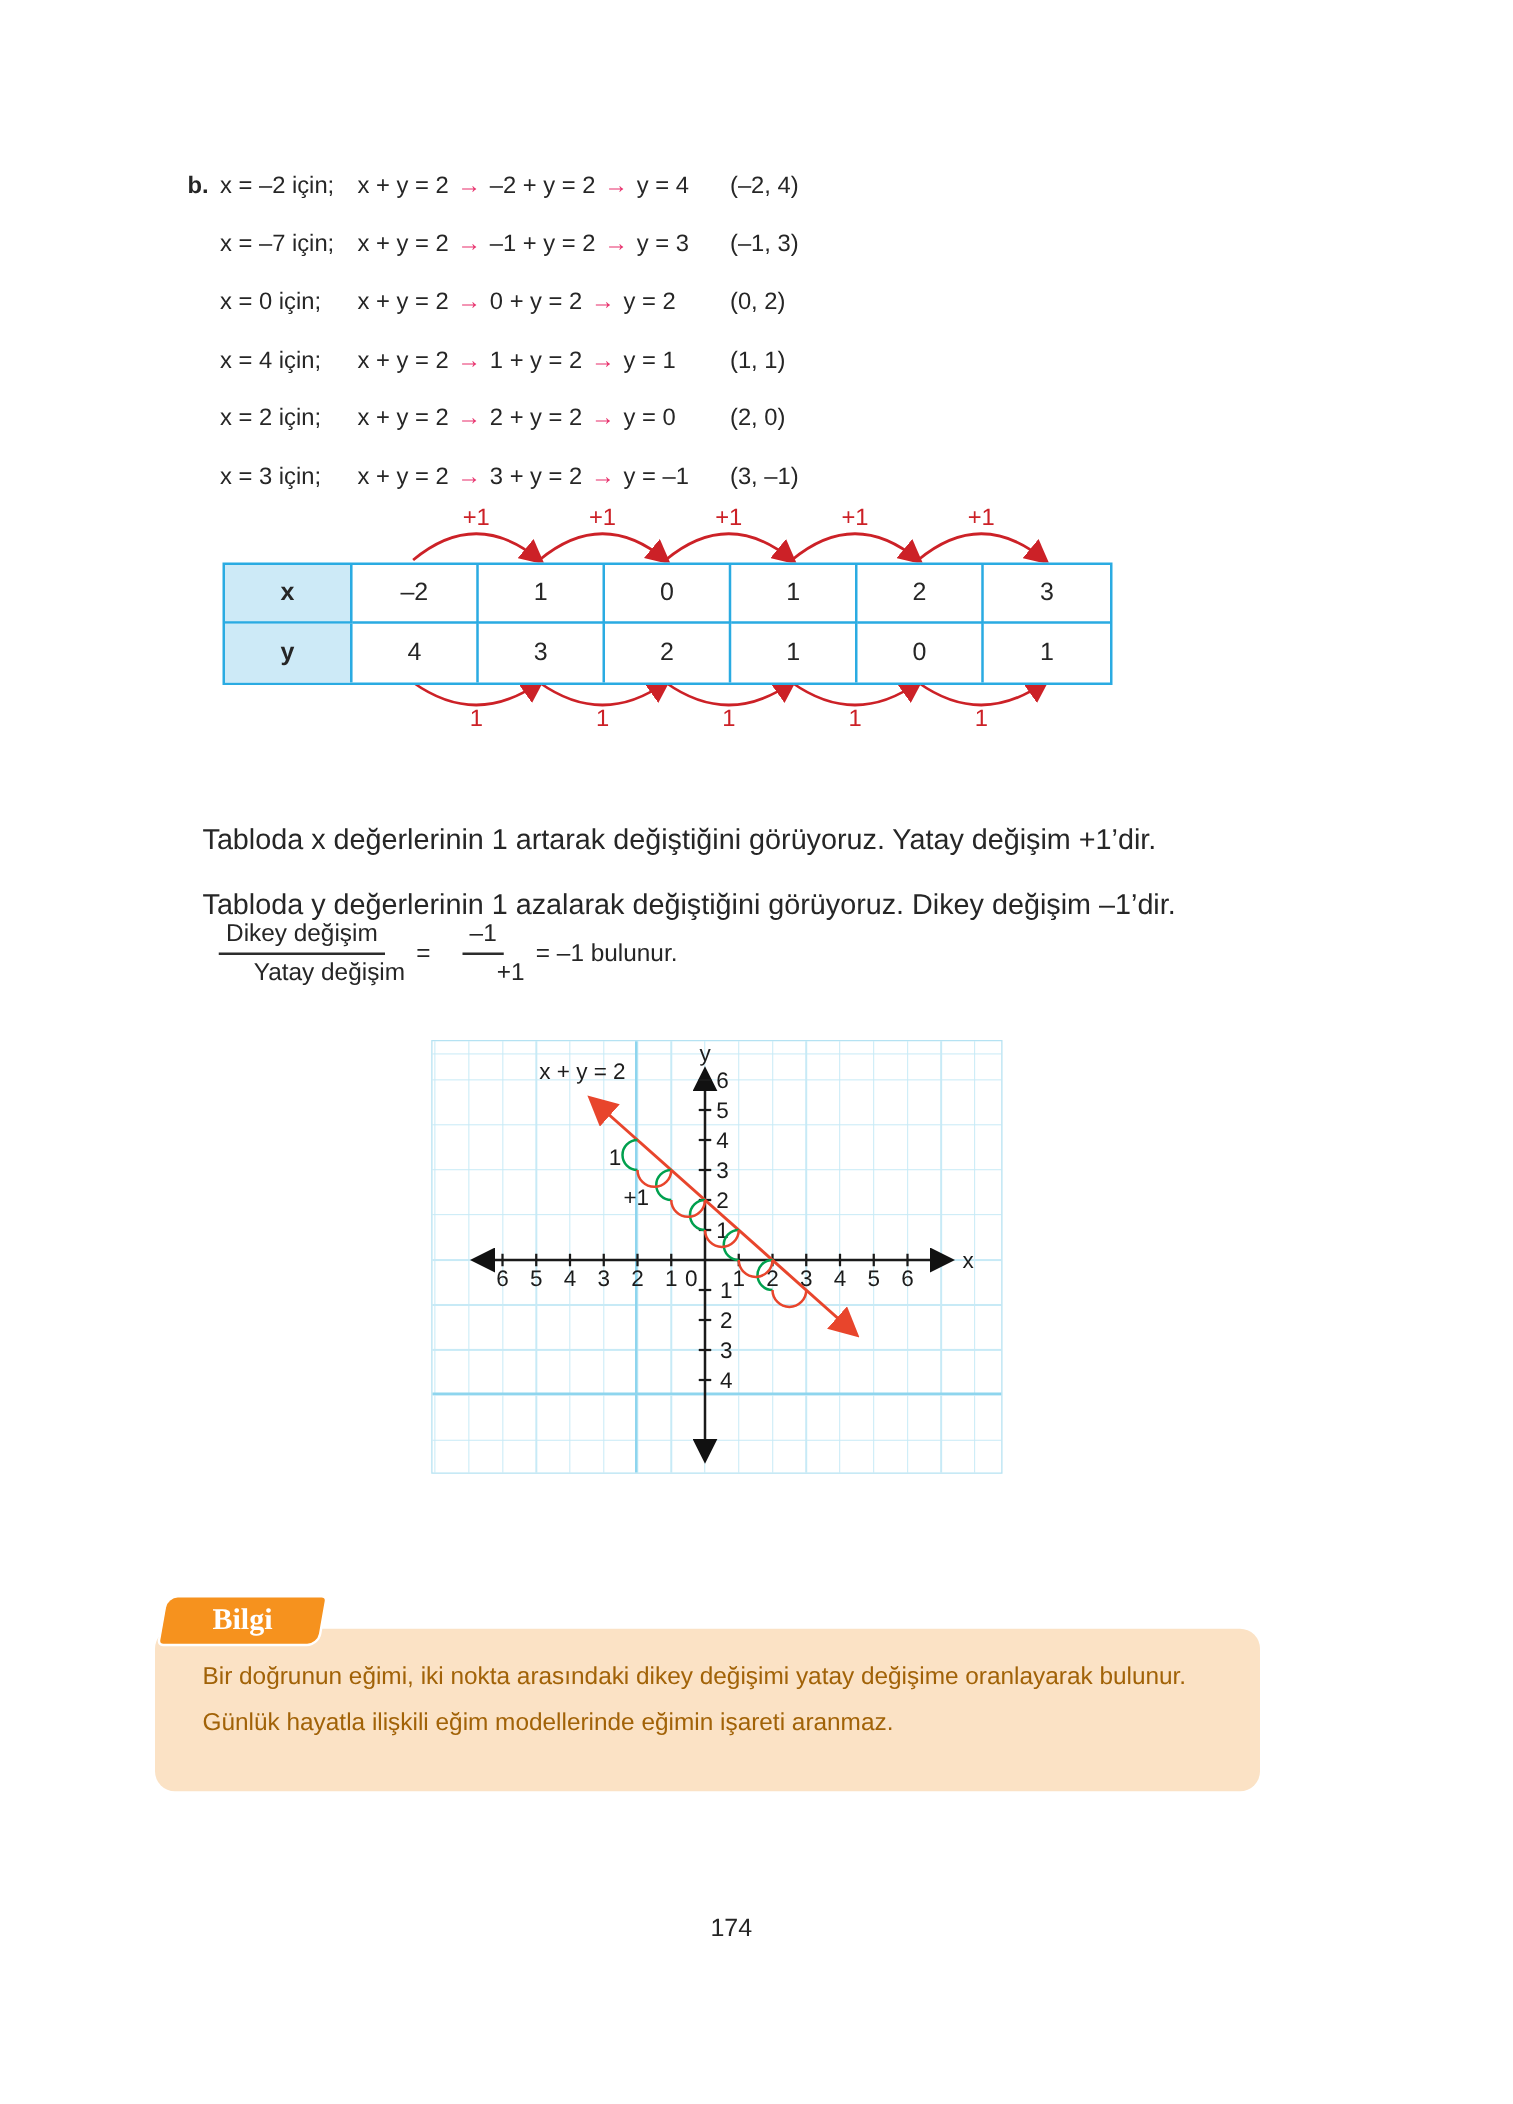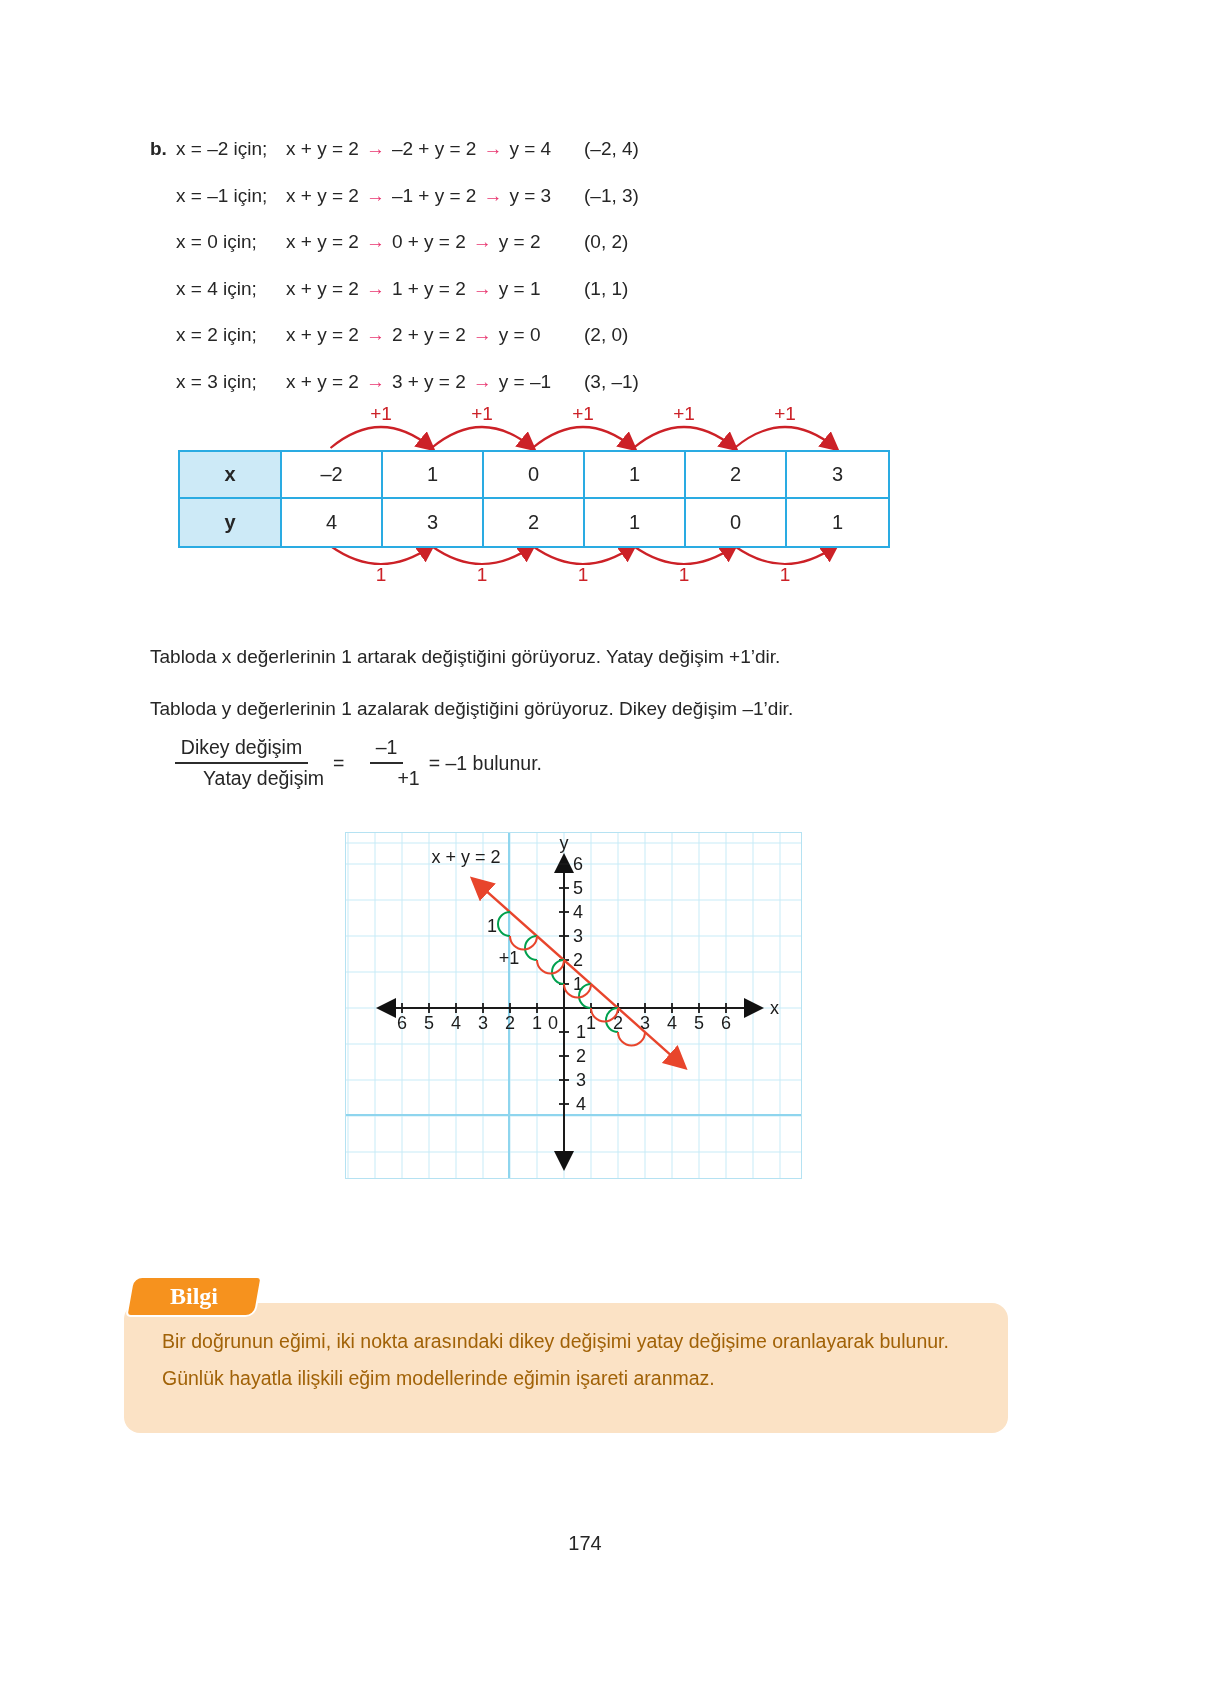--- a/index.html
+++ b/index.html
@@ -26,21 +26,21 @@
     position:absolute; left:0; top:46px;
     display:grid; grid-template-columns:102px repeat(6,101px); grid-auto-rows:47px;
     border:2px solid #2aabe2; background:#fff;
   }
   .cell { display:flex; align-items:center; justify-content:center; font-size:20px; border-right:2px solid #2aabe2; }
   .cell:nth-child(7n) { border-right:none; }
   .cell:nth-child(-n+7) { border-bottom:2px solid #2aabe2; }
   .cell.head { background:#cdeaf7; font-weight:bold; }
 
   
-  .para { position:absolute; left:150px; margin:0; font-size:19px; }
+  .para { position:absolute; left:150px; margin:12px; font-size:23px; }
   .para-1 { top:646px; }
   .para-2 { top:698px; }
   .slope { position:absolute; left:150px; top:736px; display:flex; align-items:center; font-size:19.5px; white-space:nowrap; }
   .frac { display:inline-flex; flex-direction:column; align-items:center; margin:0 9px; text-align:center; }
   .frac .num { border-bottom:2px solid #2c2c2c; padding:0 6px 3px; }
   .frac .den { padding-top:3px;margin-left:44px; }
 
   
   .graph {
     position:absolute; left:345px; top:832px; width:455px; height:345px;
@@ -93,21 +93,21 @@
       <span class="eq-arrow">→</span>
       <span>–2 + y = 2</span>
       <span class="eq-arrow">→</span>
       <span>y = 4</span>
     </span>
     <span class="eq-coord">(–2, 4)</span>
   </div>
 
   <div class="eq-row">
     <span class="eq-prefix"></span>
-    <span class="eq-case">x = –1 için;</span>
+    <span class="eq-case">x = –7 için;</span>
     <span class="eq-steps">
       <span>x + y = 2</span>
       <span class="eq-arrow">→</span>
       <span>–1 + y = 2</span>
       <span class="eq-arrow">→</span>
       <span>y = 3</span>
     </span>
     <span class="eq-coord">(–1, 3)</span>
   </div>
 

